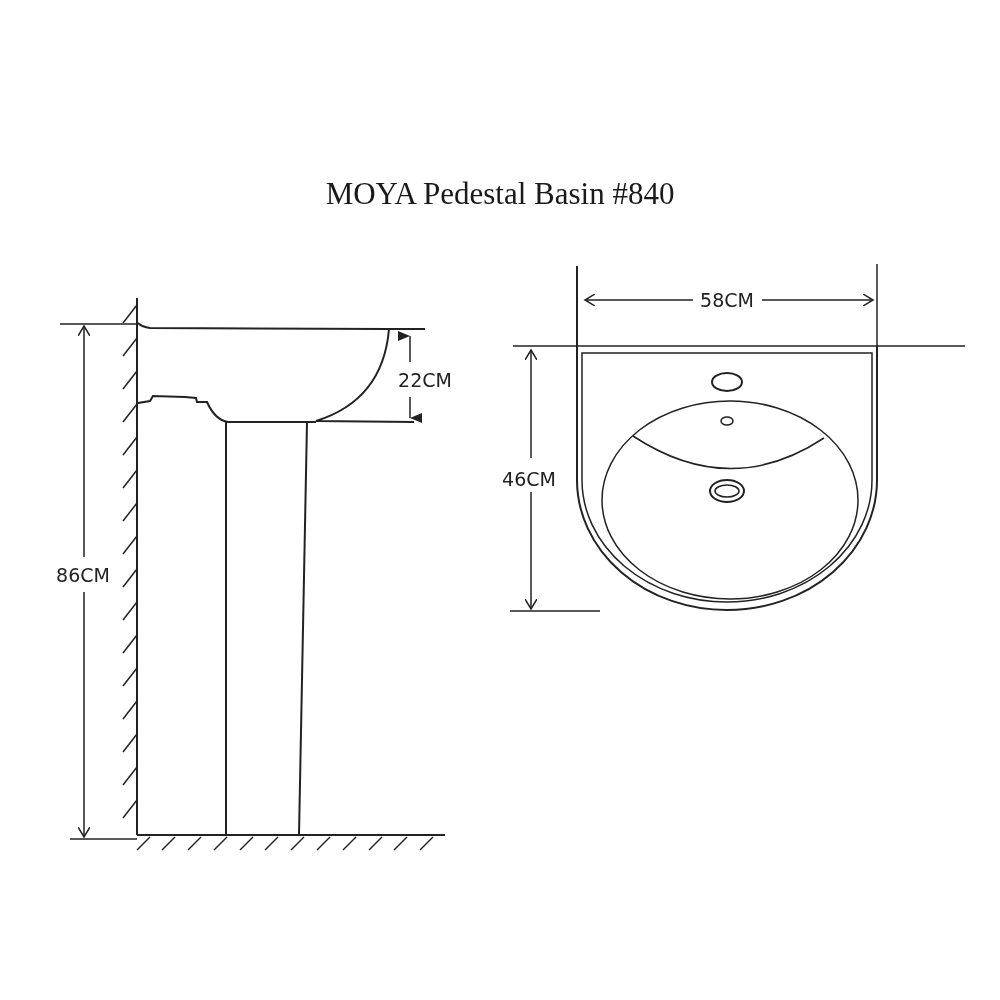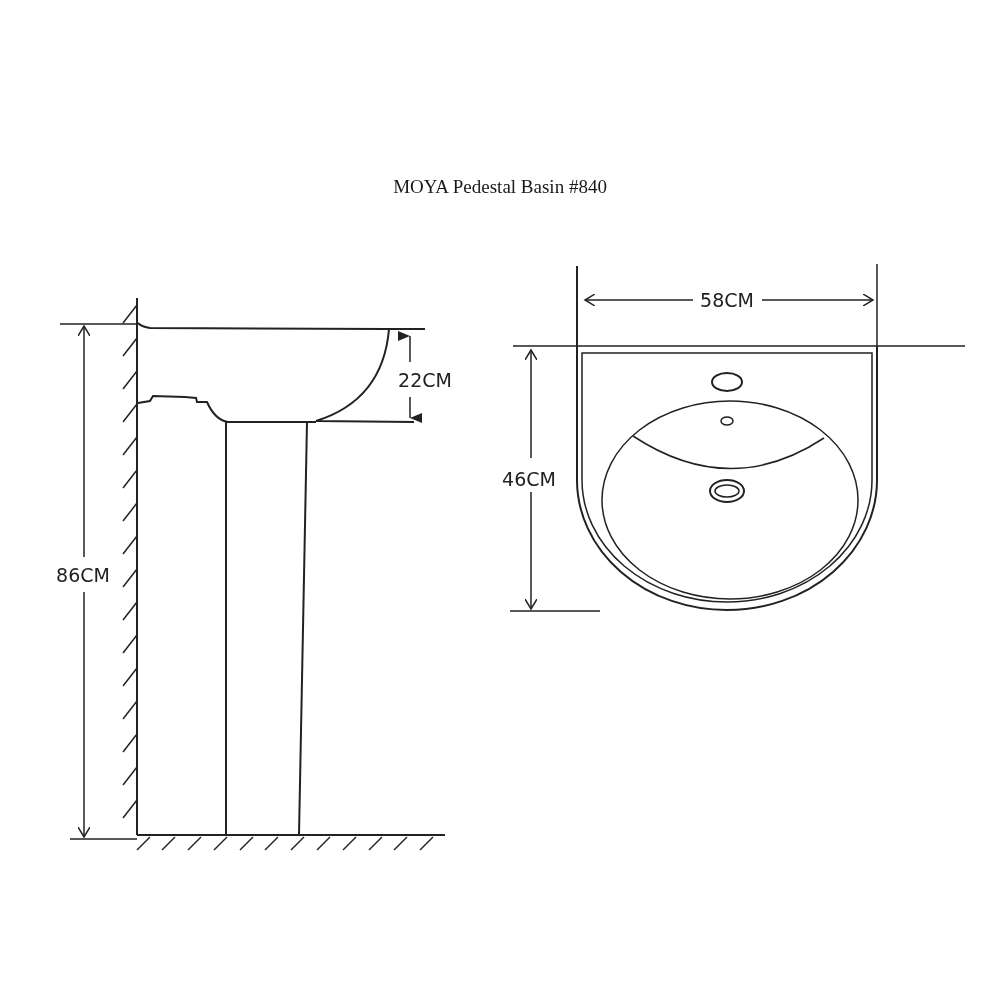--- a/index.html
+++ b/index.html
@@ -1,18 +1,18 @@
 <!DOCTYPE html>
 <html><head>
 <meta charset="utf-8">
 <style>
   html,body{margin:0;padding:0;background:#ffffff;}
   body{width:1000px;height:1000px;position:relative;overflow:hidden;}
   .title{position:absolute;left:0;top:176px;width:1000px;text-align:center;
-    font-family:"Liberation Serif","DejaVu Serif",serif;font-size:19px;color:#1a1a1a;}
+    font-family:"Liberation Serif","DejaVu Serif",serif;font-size:31px;color:#1a1a1a;}
   svg{position:absolute;left:0;top:0;}
   .ln{stroke:#222;stroke-width:2;fill:none;}
   .thin{stroke:#222;stroke-width:1.5;fill:none;}
   .lbl{font-family:"DejaVu Sans","Liberation Sans",sans-serif;font-size:19px;fill:#222;}
 </style>
 </head>
 <body>
 
 <div class="title">MOYA Pedestal Basin #840</div>
 

